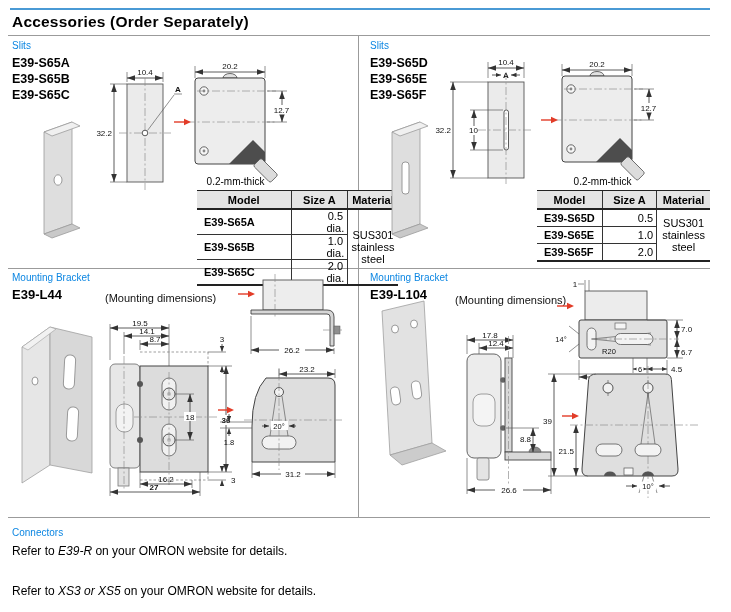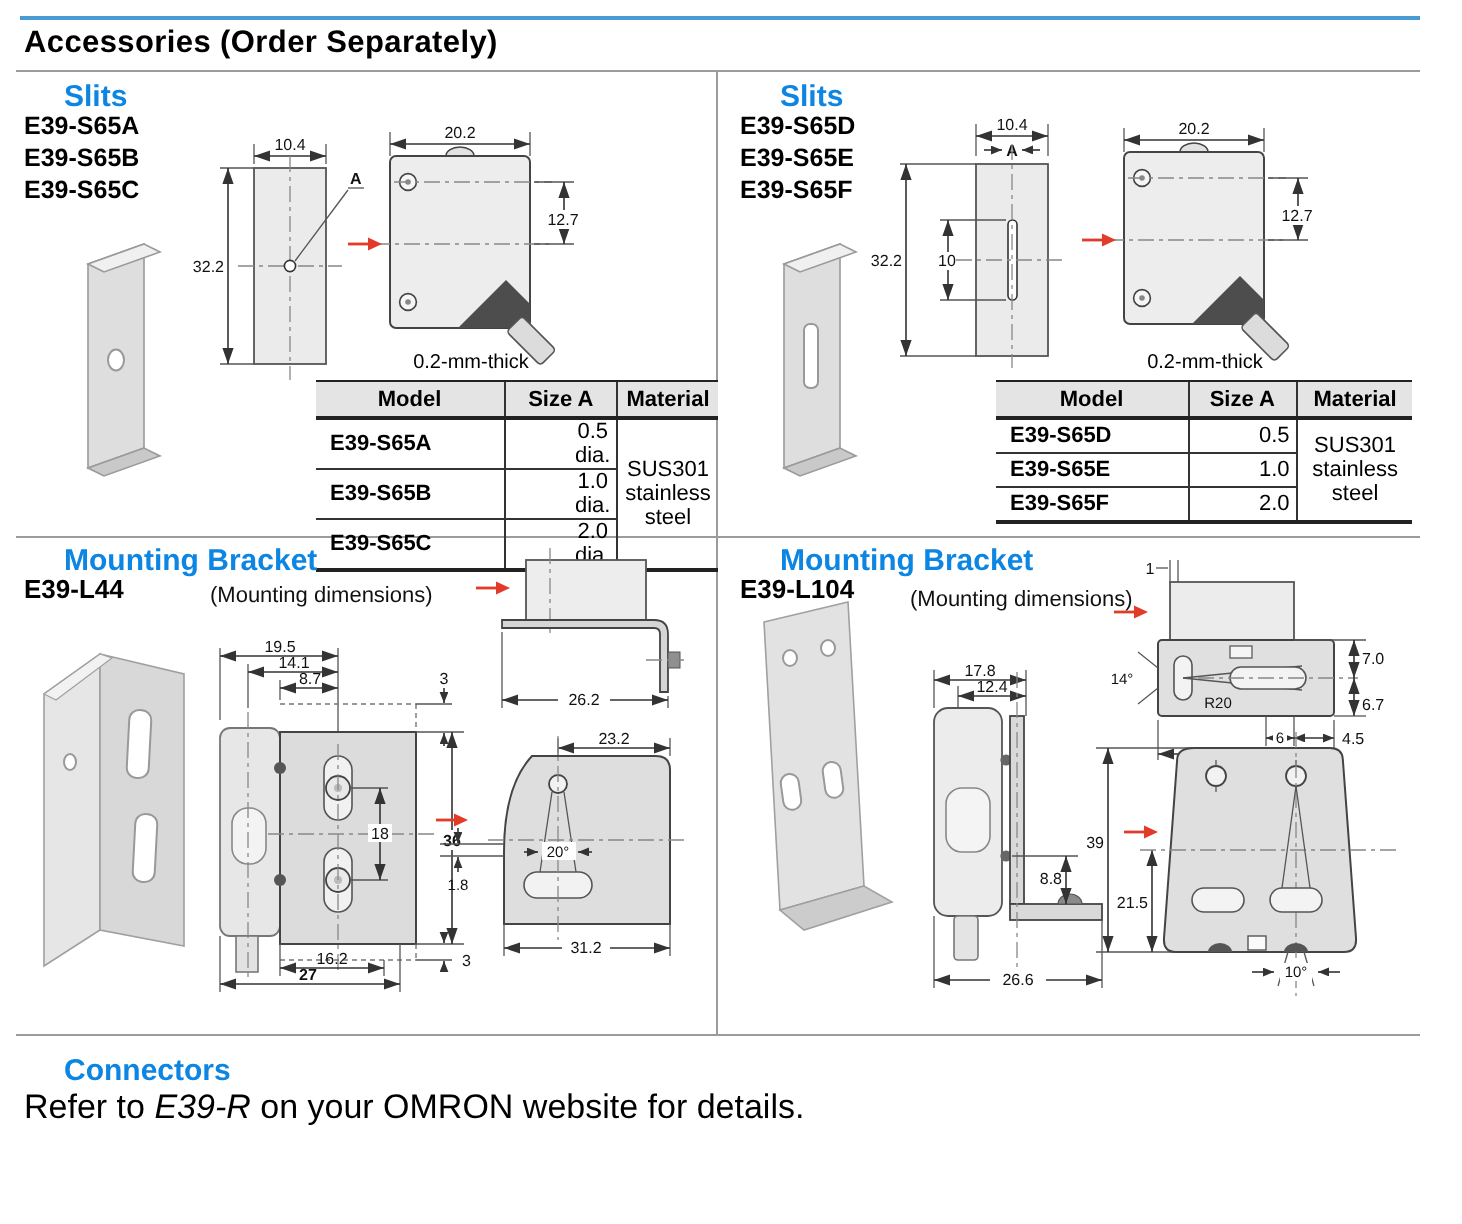--- a/index.html
+++ b/index.html
@@ -2,35 +2,35 @@
 <html><head>
 <meta charset="utf-8">
 <style>
   html,body{margin:0;padding:0;background:#fff;}
   .page{position:relative;width:710px;height:612px;background:#fff;overflow:hidden;
         font-family:"Liberation Sans",sans-serif;color:#000;}
   .top-rule{position:absolute;left:10px;top:8px;width:712px;height:2px;background:#4a9ad5;}
   .page-title{position:absolute;left:12px;top:13px;font-size:15.5px;font-weight:bold;letter-spacing:0.2px;}
   .hline{position:absolute;left:8px;width:714px;height:1px;background:#9b9b9b;}
   .vline{position:absolute;left:358px;top:35px;width:1px;height:482px;background:#9b9b9b;}
-  .sec-head{position:absolute;color:#0c86e2;font-weight:bold;font-size:15px;margin-left:20px;}
+  .sec-head{position:absolute;color:#0c86e2;font-weight:normal;font-size:10px;}
   .model-list{position:absolute;font-size:12.5px;font-weight:bold;line-height:16px;}
   .model-name{position:absolute;font-size:13px;font-weight:bold;}
   .dim-note{position:absolute;font-size:10px;color:#111;}
   .thick-note{position:absolute;font-size:10px;text-align:center;width:125px;}
-  .spec{position:absolute;border-collapse:collapse;font-size:11px;table-layout:fixed;}
+  .spec{position:absolute;border-collapse:collapse;font-size:11px;table-layout:fixed;margin-left:39px;}
   .spec th{background:#e4e4e4;border-top:1.2px solid #222;border-bottom:2px solid #222;
            font-weight:bold;text-align:center;height:17px;padding:0 2px;}
   .spec td{border-bottom:1px solid #333;height:16px;padding:0 3px;}
   .spec th + th, .spec td + td{border-left:1px solid #333;}
   .spec td.model{font-weight:bold;padding-left:7px;}
   .spec td.size{text-align:center;padding-left:35px;}
   .spec td.mat{text-align:center;line-height:12px;border-bottom:2px solid #222;font-size:11px;}
   .spec tr:last-child td{border-bottom:2px solid #222;}
-  .ref-line{position:absolute;font-size:17px;}
+  .ref-line{position:absolute;font-size:12px;}
   .it{font-style:italic;}
   svg{position:absolute;overflow:visible;}
   svg text{font-family:"Liberation Sans",sans-serif;font-size:8px;fill:#111;}
   svg text.sm{font-size:7.5px;}
   svg text.b{font-weight:bold;}
   .dl{stroke:#333;stroke-width:0.8;fill:none;}
   .el{stroke:#555;stroke-width:0.65;fill:none;}
   .cl{stroke:#888;stroke-width:0.65;fill:none;stroke-dasharray:8 2.5 2 2.5;}
   .ds{stroke:#777;stroke-width:0.7;fill:none;stroke-dasharray:2.5 2;}
   .red{stroke:#e23c28;stroke-width:1.4;}
@@ -463,14 +463,17 @@
     <line class="dl" x1="86" y1="124" x2="97" y2="124" marker-end="url(#arrs)"></line>
     <line class="dl" x1="130" y1="124" x2="119" y2="124" marker-end="url(#arrs)"></line>
     <rect x="100" y="119.5" width="16" height="9" fill="#fff"></rect>
     <text x="108" y="126.5" text-anchor="middle" class="sm">10°</text>
   </svg>
 
   <div class="sec-head" style="left:12px;top:527px">Connectors</div>
   <div class="ref-line" style="left:12px;top:544px">
     <span>Refer to </span><span class="it">E39-R</span><span> on your OMRON website for details.</span>
   </div>
+  <div class="ref-line" style="left:12px;top:584px">
+    <span>Refer to </span><span class="it">XS3 or XS5</span><span> on your OMRON website for details.</span>
+  </div>
 
 </div>
 
 </body></html>

